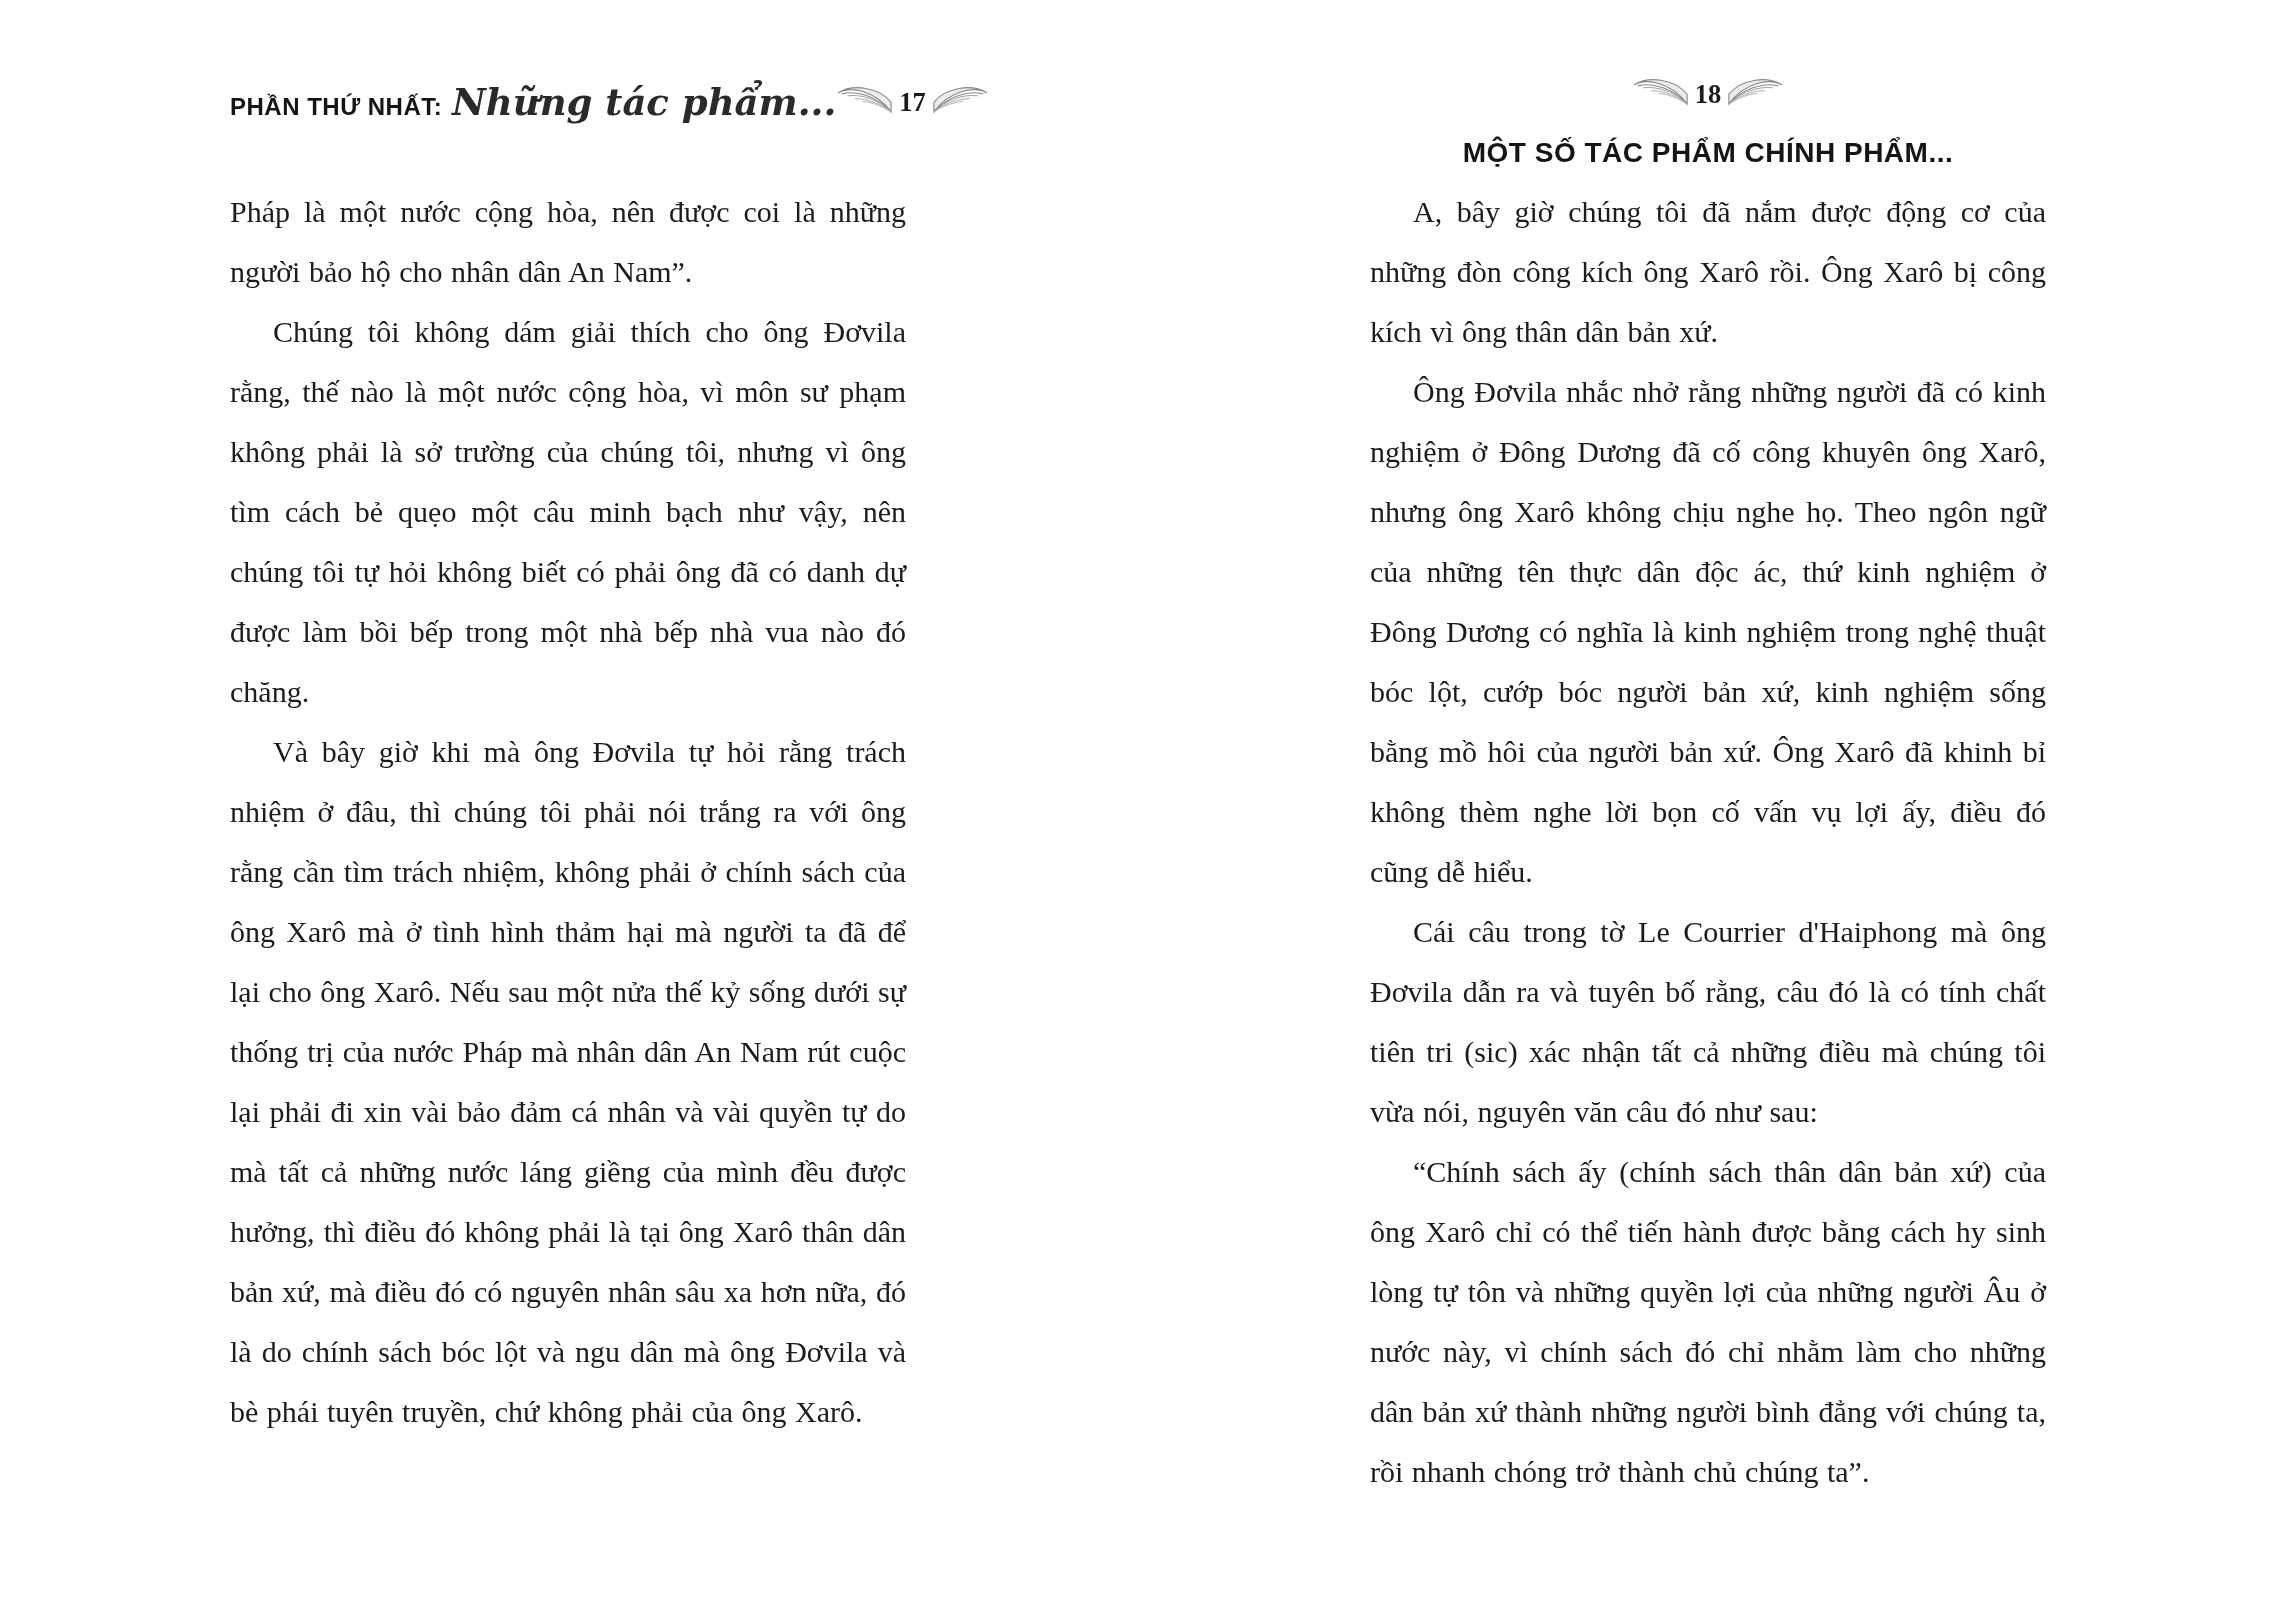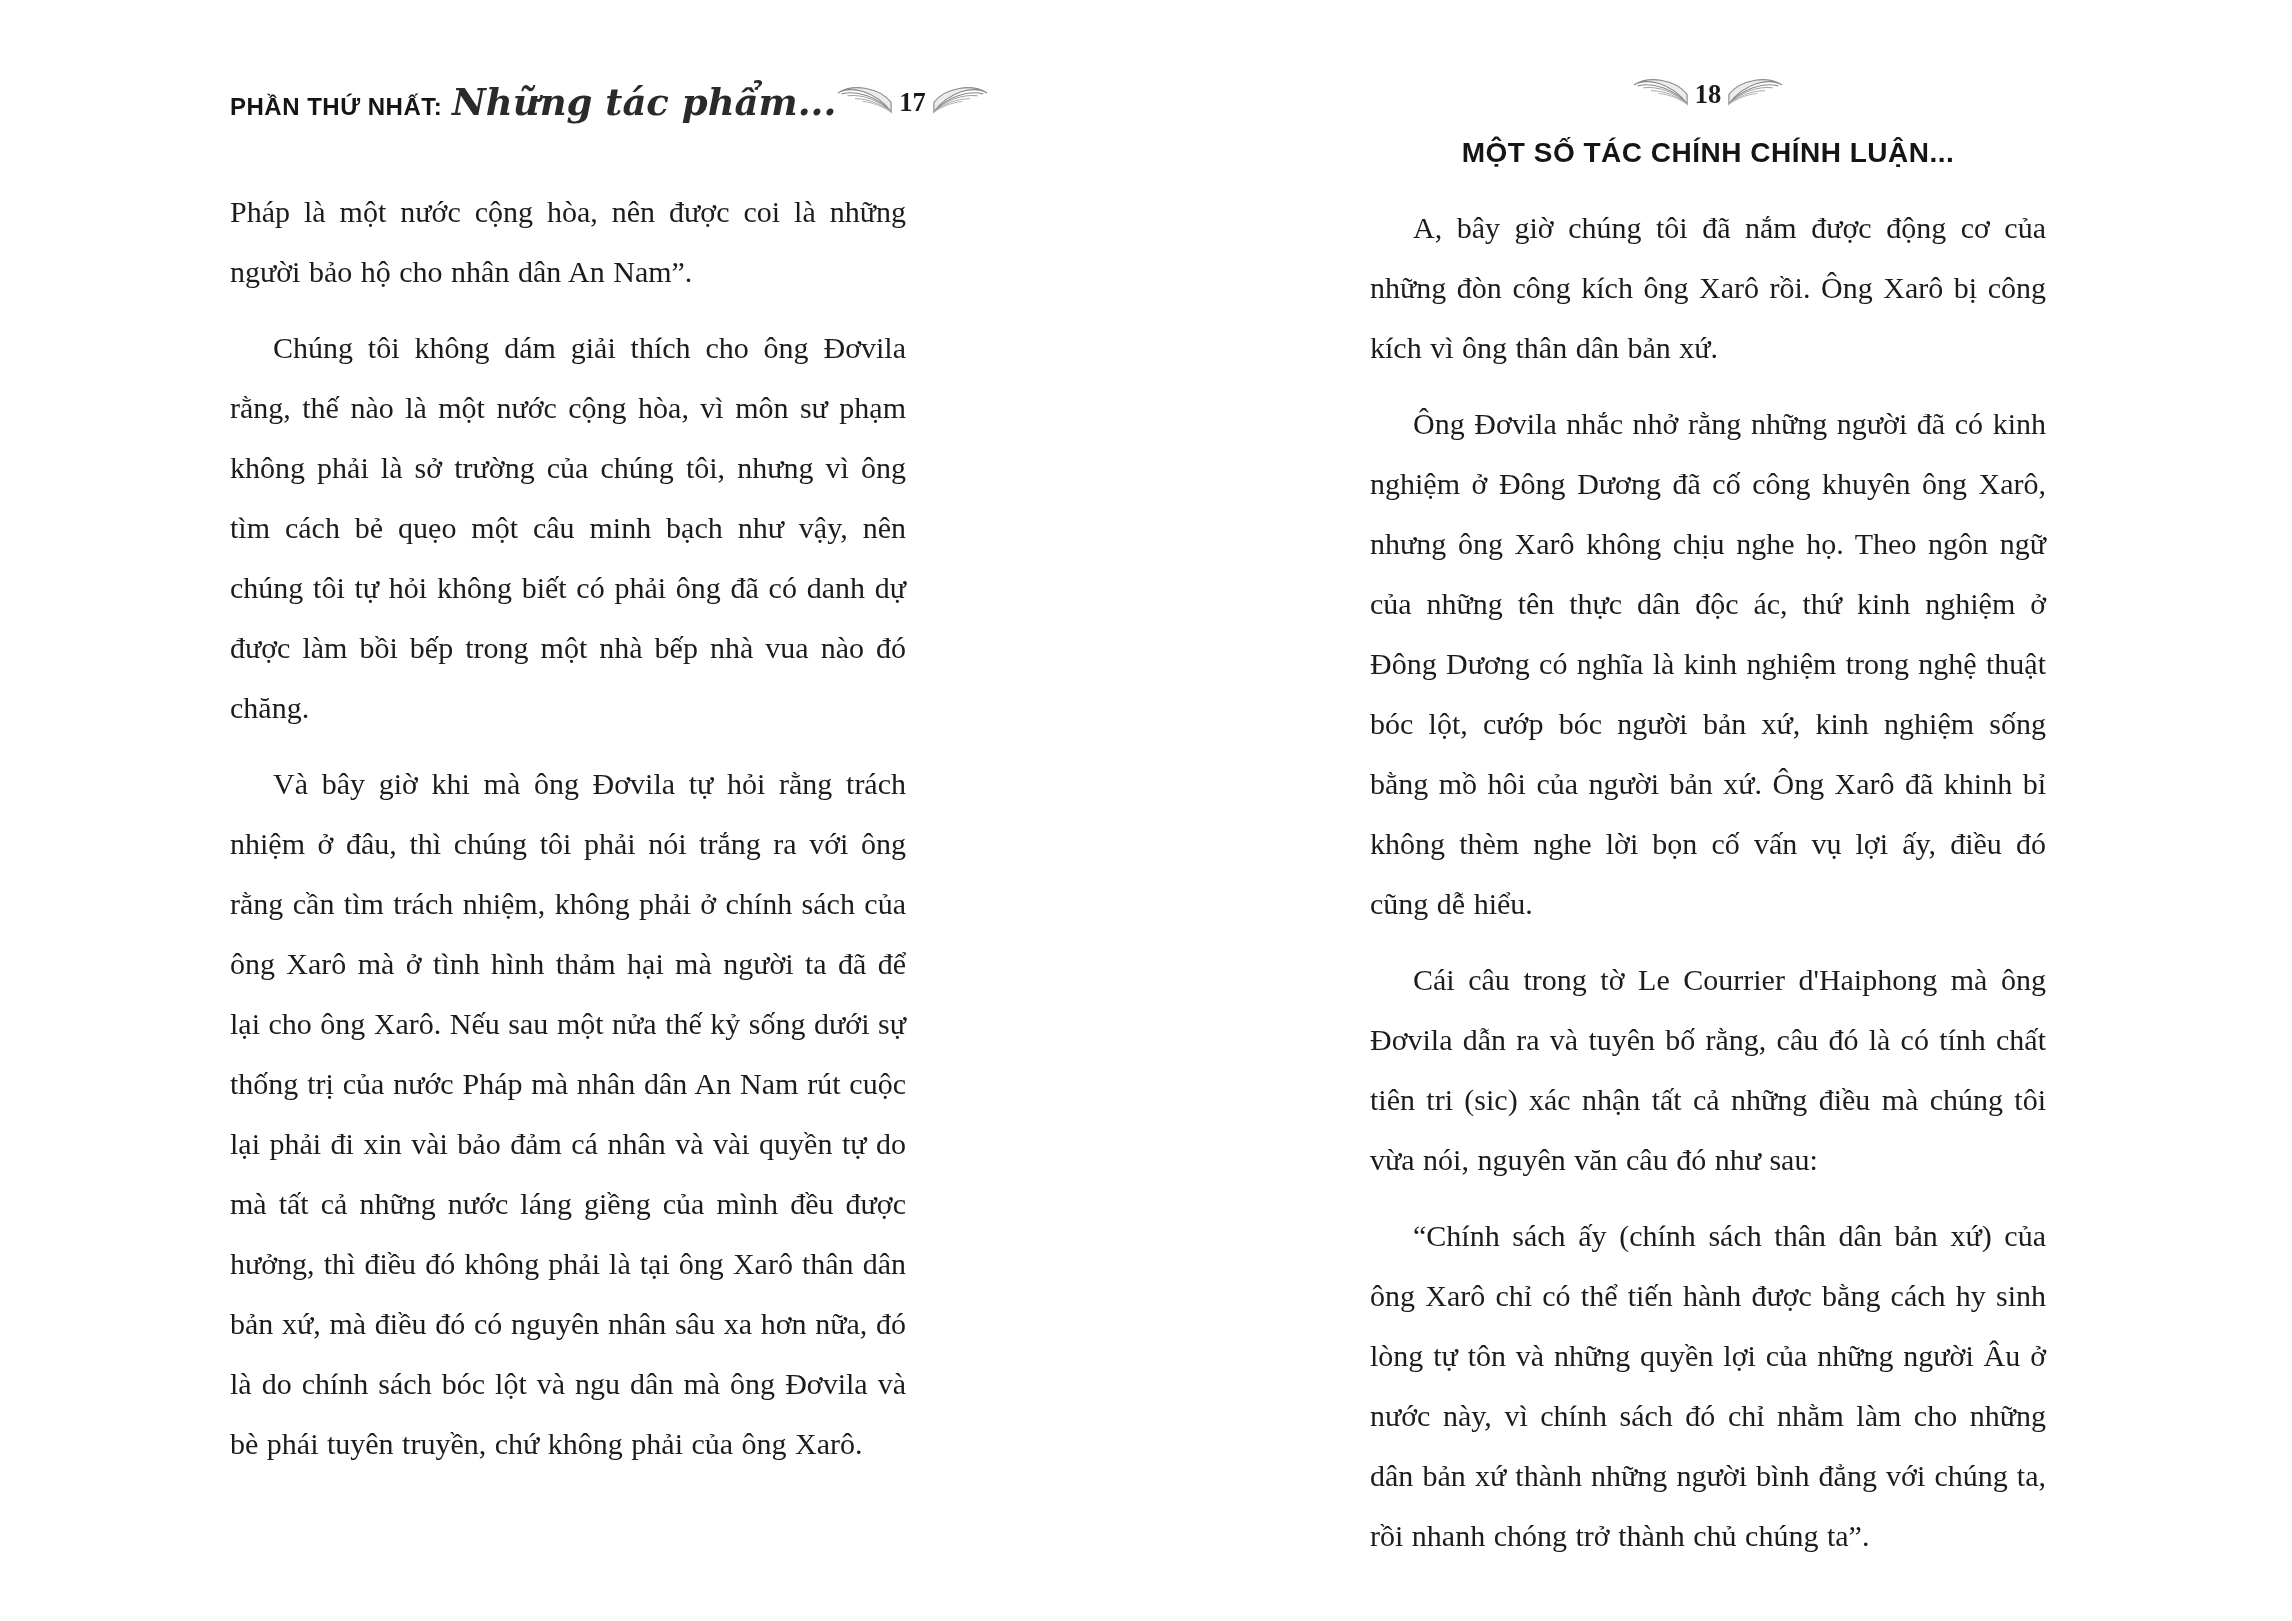--- a/index.html
+++ b/index.html
@@ -77,21 +77,21 @@
     left: 0;
     width: 100%;
   }
   .para {
     margin: 0;
     text-align: justify;
     font-size: 30px;
     line-height: 60px;
     word-spacing: 1px;
   }
-  .para.indent { text-indent: 43px; margin-top: 16px; }
+  .para.indent { text-indent: 43px; }
   .it { }
 </style>
 </head>
 <body>
 
 <div id="book">
 
   <div class="page" id="left-page">
     <div class="page-header">
       <span style="display:flex; align-items:baseline;">
@@ -135,21 +135,21 @@
         </svg>
         <span class="page-number">18</span>
         <svg class="wing flip" viewBox="0 0 60 34">
           <path d="M58 28 C42 6 16 0 2 8 C18 -2 46 2 58 18 Z" fill="#ececec" stroke="#8a8a8a" stroke-width="1.2"></path>
           <path d="M58 28 C44 12 22 5 6 9" fill="none" stroke="#8a8a8a" stroke-width="1.2"></path>
           <path d="M58 28 C46 16 28 9 12 11" fill="none" stroke="#999999" stroke-width="1"></path>
           <path d="M58 28 C48 20 34 14 20 14" fill="none" stroke="#a5a5a5" stroke-width="1"></path>
           <path d="M58 28 C50 23 40 18 28 17" fill="none" stroke="#b0b0b0" stroke-width="1"></path>
         </svg>
       </span>
-      <span class="header-title">MỘT SỐ TÁC CHÍNH CHÍNH LUẬN...</span>
+      <span class="header-title">MỘT SỐ TÁC PHẨM CHÍNH PHẨM...</span>
     </div>
     <div class="text-block" id="right-text">
         <p class="para indent"><span>A, bây giờ chúng tôi đã nắm được động cơ của những đòn công kích ông Xarô rồi. Ông Xarô bị công kích vì ông thân dân bản xứ.</span></p>
         <p class="para indent"><span>Ông Đơvila nhắc nhở rằng những người đã có kinh nghiệm ở Đông Dương đã cố công khuyên ông Xarô, nhưng ông Xarô không chịu nghe họ. Theo ngôn ngữ của những tên thực dân độc ác, thứ kinh nghiệm ở Đông Dương có nghĩa là kinh nghiệm trong nghệ thuật bóc lột, cướp bóc người bản xứ, kinh nghiệm sống bằng mồ hôi của người bản xứ. Ông Xarô đã khinh bỉ không thèm nghe lời bọn cố vấn vụ lợi ấy, điều đó cũng dễ hiểu.</span></p>
         <p class="para indent"><span>Cái câu trong tờ </span><span class="it">Le Courrier d'Haiphong</span><span> mà ông Đơvila dẫn ra và tuyên bố rằng, câu đó là có tính chất tiên tri </span><span class="it">(sic)</span><span> xác nhận tất cả những điều mà chúng tôi vừa nói, nguyên văn câu đó như sau:</span></p>
         <p class="para indent"><span>“Chính sách ấy (chính sách thân dân bản xứ) của ông Xarô chỉ có thể tiến hành được bằng cách hy sinh lòng tự tôn và những quyền lợi của những người Âu ở nước này, vì chính sách đó chỉ nhằm làm cho những dân bản xứ thành những người bình đẳng với chúng ta, rồi nhanh chóng trở thành chủ chúng ta”.</span></p>
       </div>
   </div>
 
 </div>

